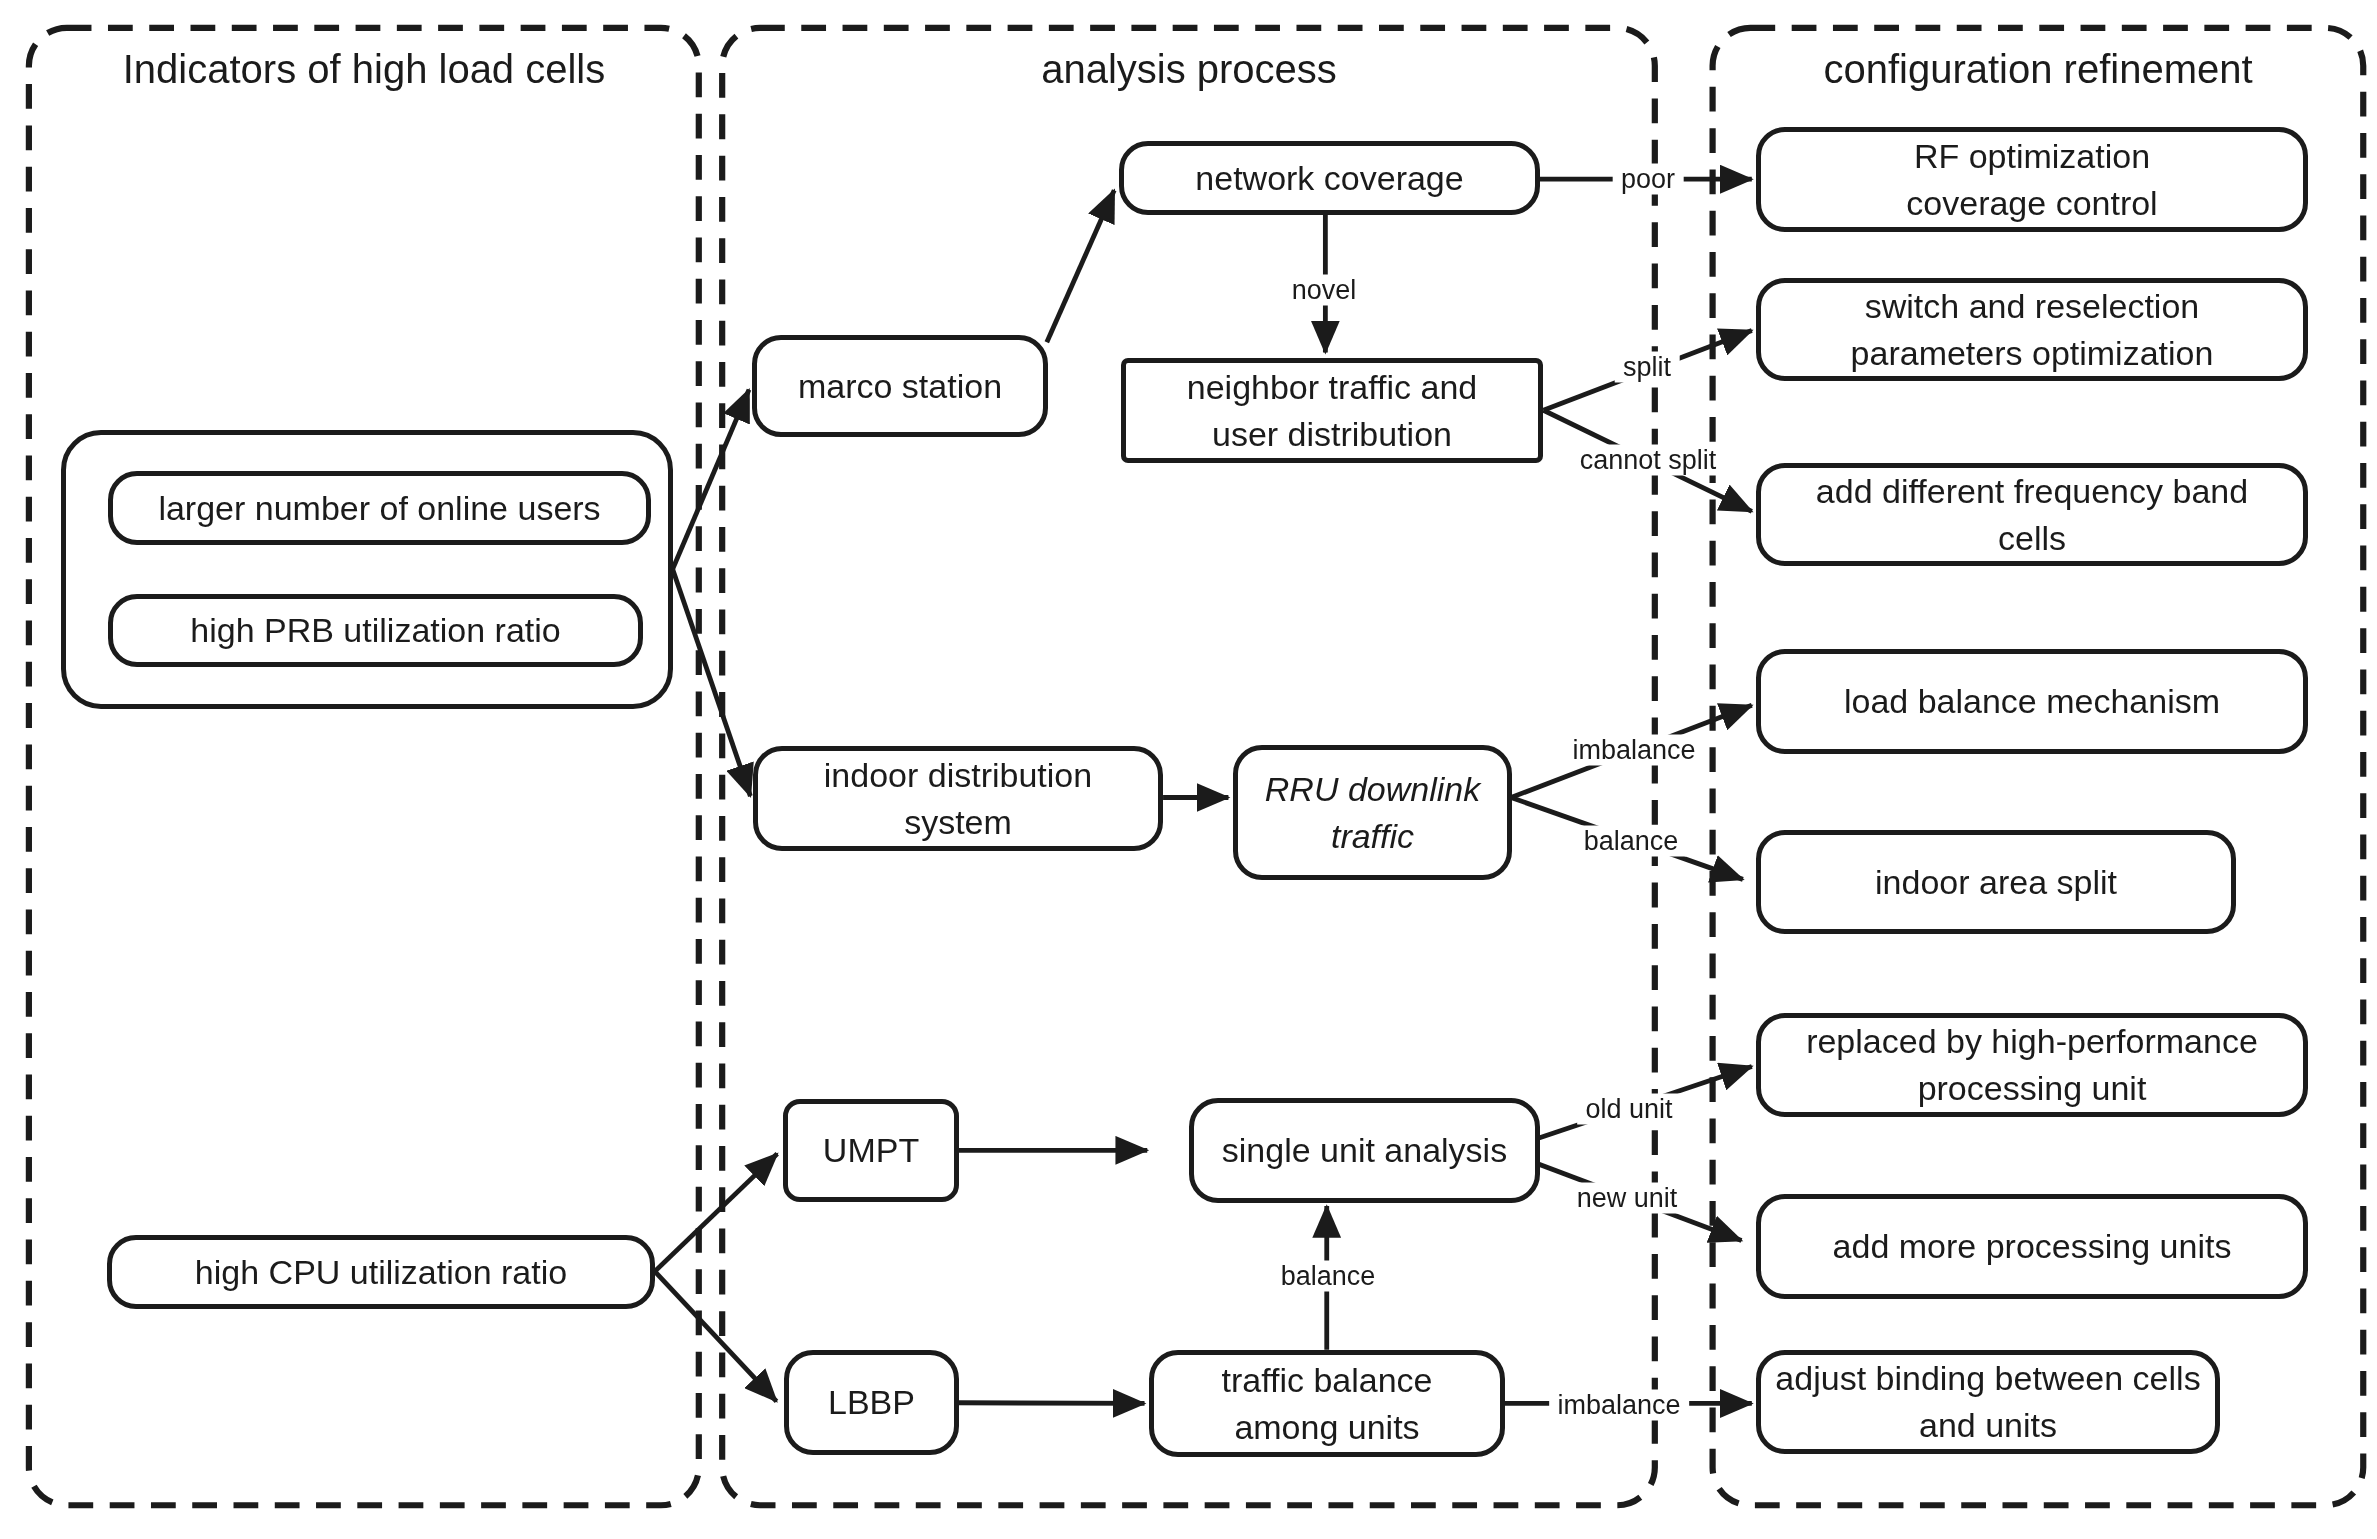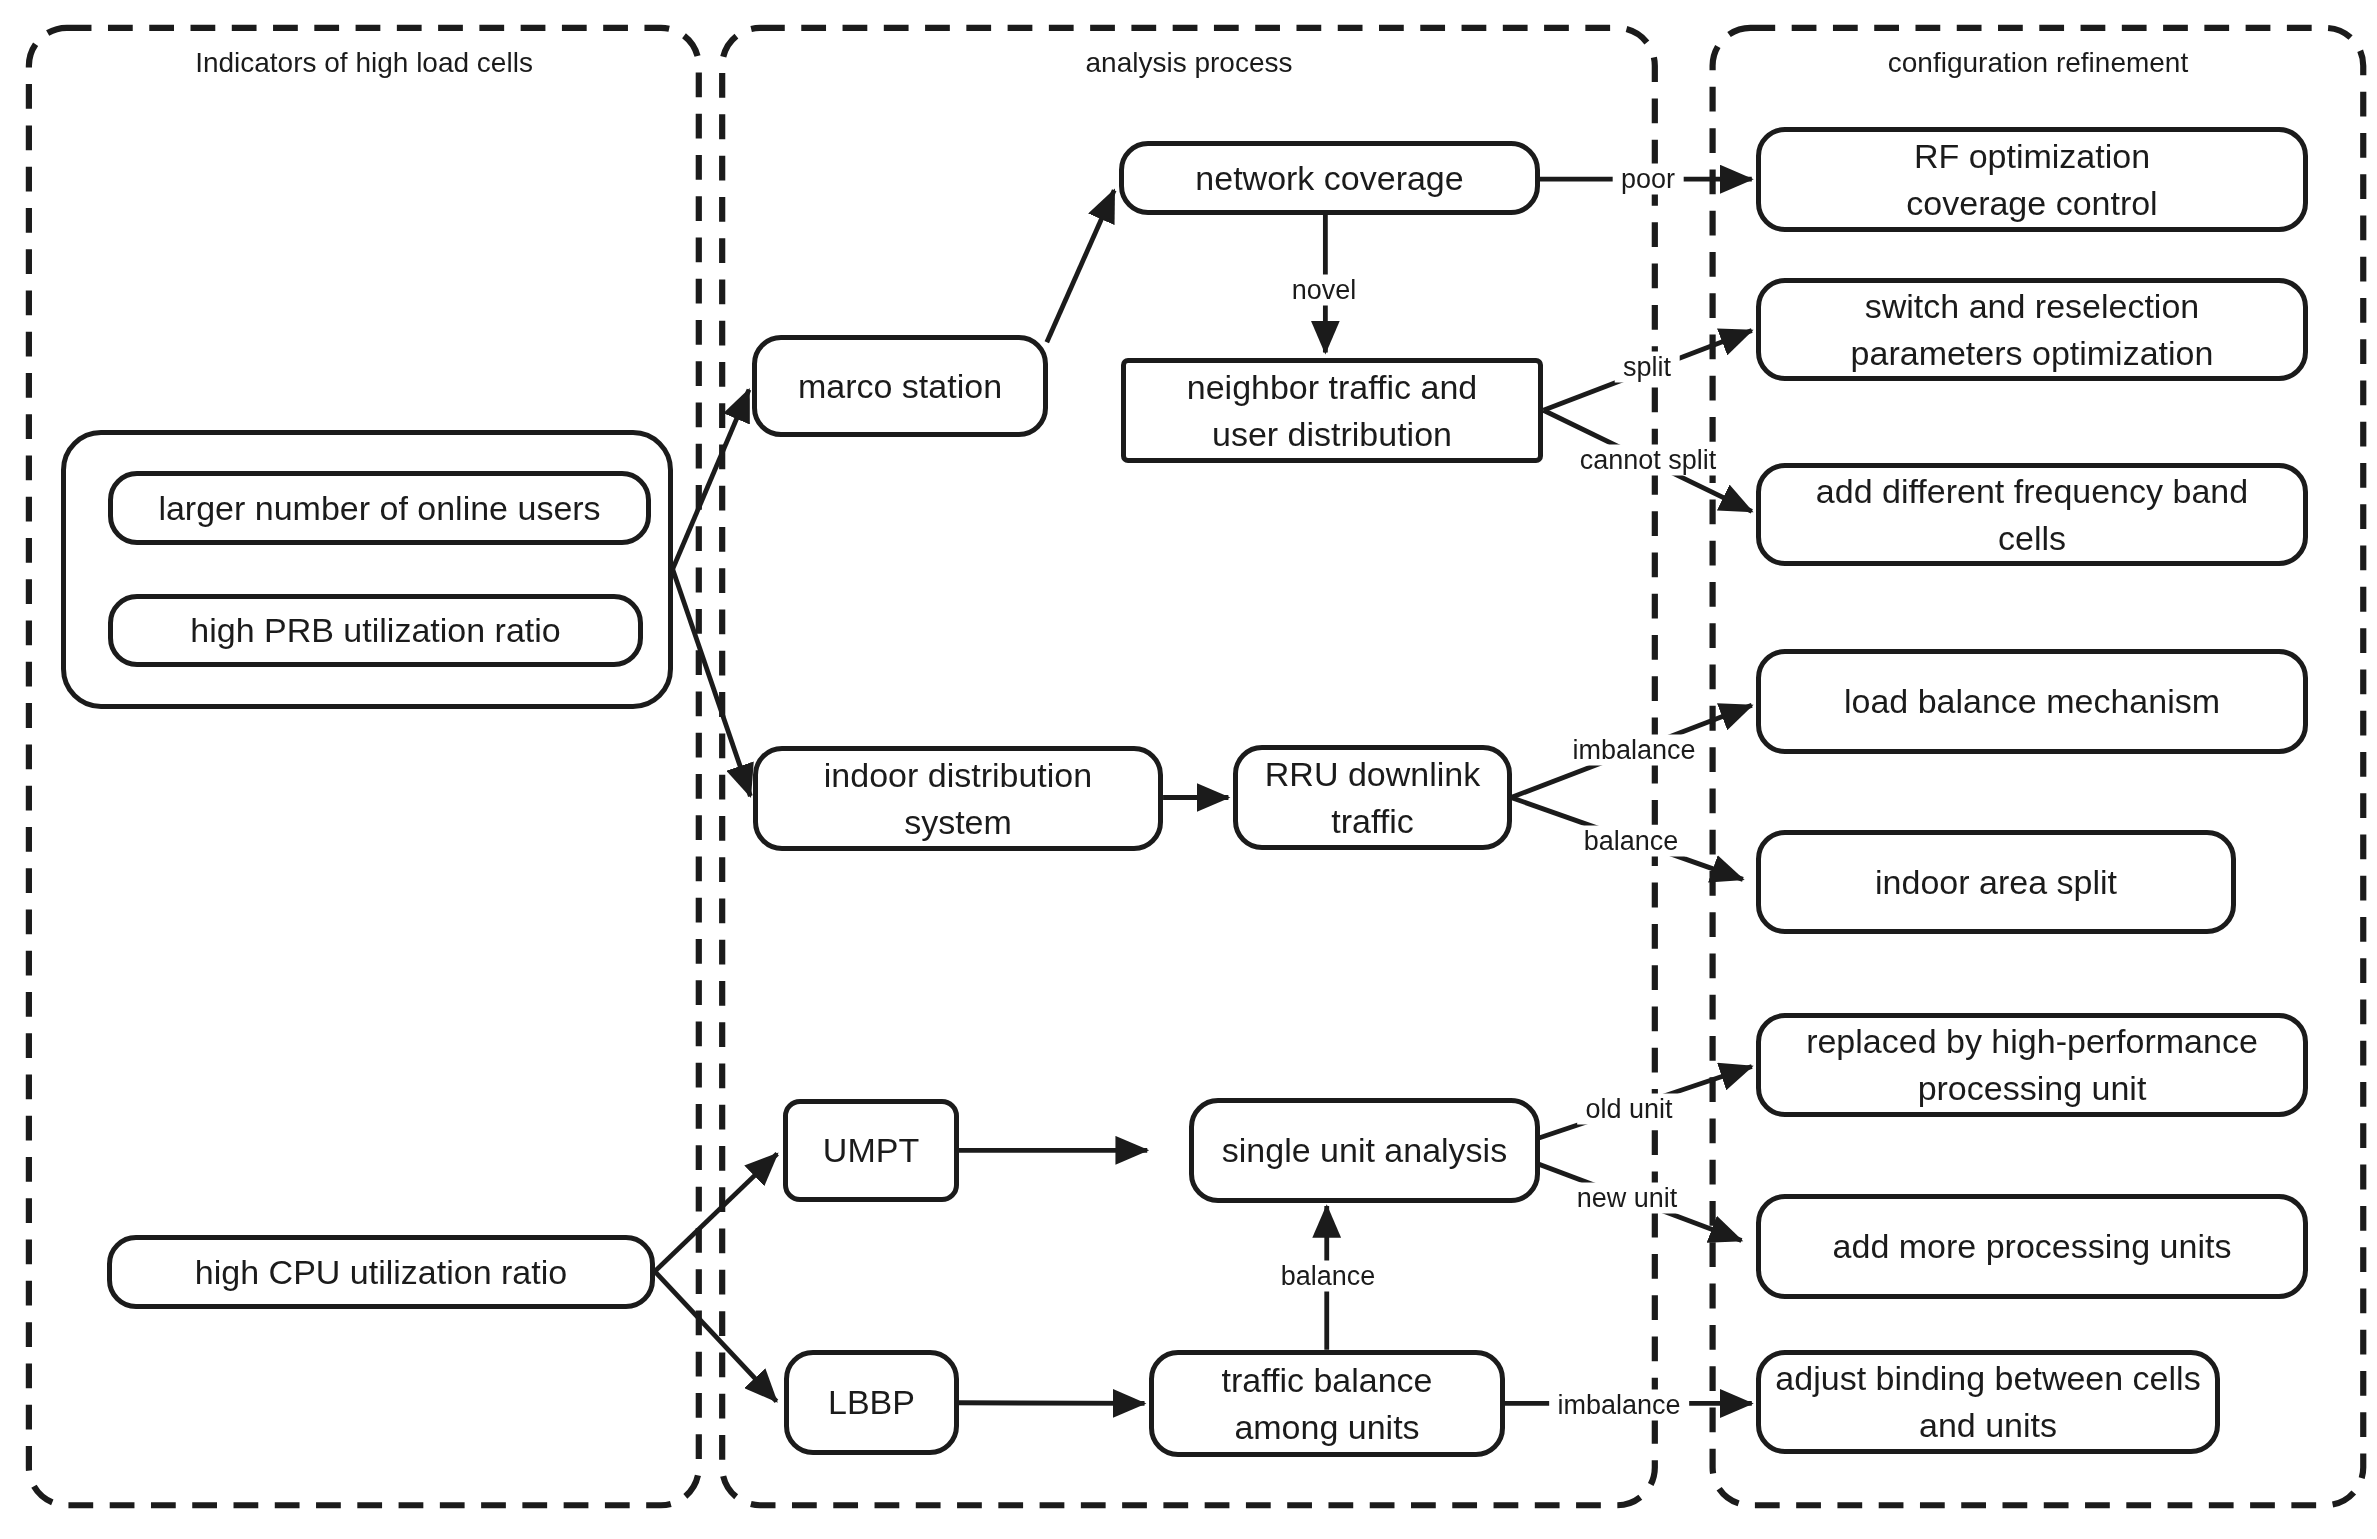--- a/index.html
+++ b/index.html
@@ -8,21 +8,21 @@
     width:2377px;height:1540px;
     background:#ffffff;
     font-family:"Liberation Sans", sans-serif;
     color:#1b1b1b;
     overflow:hidden;
   }
   #edges{position:absolute;left:0;top:0;width:2377px;height:1540px;}
   .col-title{
     position:absolute;
     transform:translateX(-50%);
-    font-size:28px;
+    font-size:40px;
     white-space:nowrap;
   }
   .node{
     position:absolute;
     box-sizing:border-box;
     display:flex;align-items:center;justify-content:center;
     text-align:center;
     background:#ffffff;
     border:5.5px solid #1b1b1b;
     border-radius:29px;
@@ -94,21 +94,21 @@
   <div class="node" style="left:108px;top:471px;width:543px;height:74px;">larger number of online users</div>
   <div class="node" style="left:108px;top:594px;width:535px;height:73px;">high PRB utilization ratio</div>
   <div class="node" style="left:107px;top:1235px;width:548px;height:74px;">high CPU utilization ratio</div>
 
   <div class="node" style="left:752px;top:335px;width:296px;height:102px;">marco station</div>
   <div class="node" style="left:1119px;top:141px;width:421px;height:74px;">network coverage</div>
   <div class="node" style="left:1121px;top:358px;width:422px;height:105px;border-radius:7px;">neighbor traffic and
 user distribution</div>
   <div class="node" style="left:753px;top:746px;width:410px;height:105px;">indoor distribution
 system</div>
-  <div class="node" style="left:1233px;top:745px;width:279px;height:105px;">RRU downlink
+  <div class="node" style="left:1233px;top:745px;width:279px;height:135px;font-style:italic;">RRU downlink
 traffic</div>
   <div class="node" style="left:783px;top:1099px;width:176px;height:103px;border-radius:17px;">UMPT</div>
   <div class="node" style="left:1189px;top:1098px;width:351px;height:105px;">single unit analysis</div>
   <div class="node" style="left:784px;top:1350px;width:175px;height:105px;">LBBP</div>
   <div class="node" style="left:1149px;top:1350px;width:356px;height:107px;">traffic balance
 among units</div>
 
   <div class="node" style="left:1756px;top:127px;width:552px;height:105px;">RF optimization
 coverage control</div>
   <div class="node" style="left:1756px;top:278px;width:552px;height:103px;">switch and reselection

